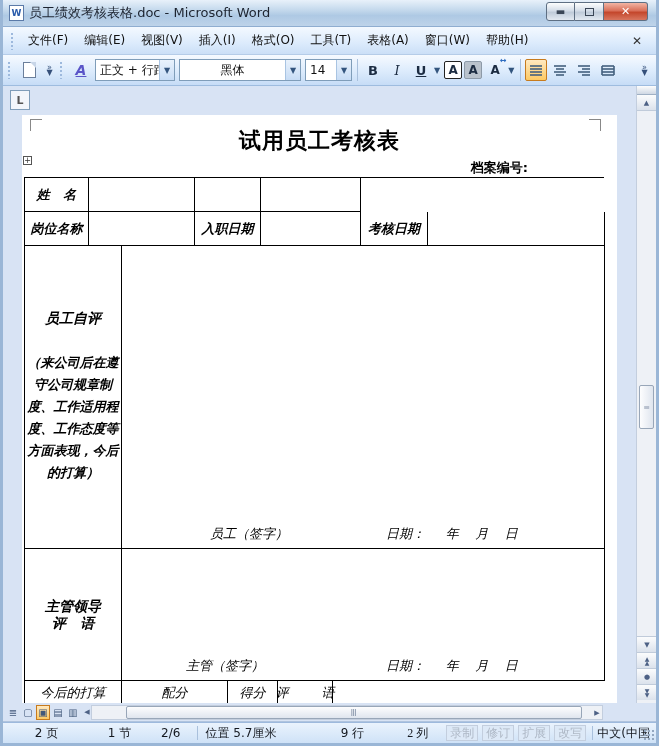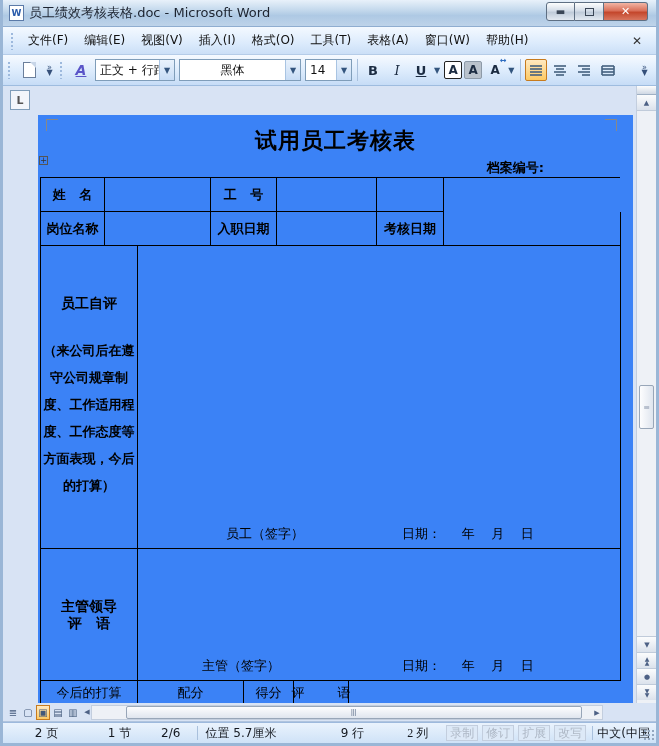--- a/index.html
+++ b/index.html
@@ -60,42 +60,42 @@
   .scale-a { font-weight:bold; font-size:12px; position:relative; }
   .scale-a:after { content:"↔"; position:absolute; top:-7px; right:-7px; font-size:8px; color:#2d6cc0; }
   .mini-drop { font-size:8px; color:#33557e; margin:0 3px 0 1px; }
   .tb-btn.active { background:linear-gradient(180deg,#ffe9c0,#fcc963); border:1px solid #c77b1e; }
   .align-svg line { stroke:#44617f; stroke-width:1.6; }
 
   
   .docarea { flex:0 0 617px; height:617px; position:relative; background:#d8e3f4; overflow:hidden; }
   .tab-selector { position:absolute; left:7px; top:4px; width:20px; height:20px; background:#f2f6fb;
     border:1px solid #7f9db9; color:#555; font-size:11px; font-weight:bold; display:flex; align-items:center; justify-content:center; }
-  .page { position:absolute; left:35px; top:29px; width:595px; height:588px; background:#3b82f6; overflow:hidden; }
+  .page { position:absolute; left:19px; top:29px; width:595px; height:588px; background:#ffffff; overflow:hidden; }
   .crop { position:absolute; width:12px; height:12px; }
   .crop.tl { left:8px; top:4px; border-left:1px solid #888; border-top:1px solid #888; }
   .crop.tr { right:16px; top:4px; border-right:1px solid #888; border-top:1px solid #888; }
   .doc-title { position:absolute; top:11px; left:0; width:100%; text-align:center;
     font-size:22px; font-weight:bold; color:#000; letter-spacing:1px; }
   .archive-no { position:absolute; top:44px; right:89px; font-size:13px; font-weight:bold; white-space:pre; }
   .tbl-handle { position:absolute; left:1px; top:41px; width:9px; height:9px; border:1px solid #555;
     font-size:8px; line-height:7px; text-align:center; color:#333; }
 
   .doc-table { position:absolute; left:2px; top:62px; width:580px; border-left:1px solid #000; border-top:1px solid #000; }
-  .trow { display:grid; }
+  .trow { display:grid;font-style:italic; }
   .cell { border-right:1px solid #000; border-bottom:1px solid #000; position:relative;
     display:flex; align-items:center; justify-content:center; font-size:13px; color:#000; white-space:pre; }
   .cell.lbl { font-weight:bold; }
   .info-row { grid-template-columns:64px 106px 66px 100px 67px 177px; grid-auto-rows:34px; }
   .self-row { grid-template-columns:97px 483px; grid-auto-rows:303px; }
   .sup-row  { grid-template-columns:97px 483px; grid-auto-rows:132px; }
   .period-row { grid-template-columns:97px 106px 50px 55px 272px; grid-auto-rows:24px; }
   .stack { display:flex; flex-direction:column; align-items:center; justify-content:center; }
   .self-label-head { font-size:14px; font-weight:bold; margin-bottom:24px; }
-  .self-note { font-size:13px; line-height:27px; font-weight:bold; text-align:center; width:92px; white-space:normal; }
+  .self-note { font-size:13px; line-height:22px; font-weight:bold; text-align:center; width:92px; white-space:normal; }
   .sup-label { font-size:14px; font-weight:bold; line-height:17px; text-align:center; white-space:pre; }
   .sign { position:absolute; bottom:5px; font-size:13px; white-space:pre; }
 
   
   .vscroll { position:absolute; right:0; top:0; width:20px; height:617px; background:#eef1f6; border-left:1px solid #c3cede; }
   .vs-split { height:9px; background:linear-gradient(180deg,#fdfdfd,#cfd8e4); border-bottom:1px solid #9fb0c4; }
   .vs-btn { height:16px; display:flex; align-items:center; justify-content:center; font-size:7px; color:#4d6185;
     background:linear-gradient(180deg,#fbfcfd,#dbe2ec); border-bottom:1px solid #c0cbda; }
   .vs-thumb { position:absolute; left:2px; top:299px; width:15px; height:44px; border:1px solid #98a6b8; border-radius:2px;
     background:linear-gradient(90deg,#fdfdfe,#dfe5ee); display:flex; align-items:center; justify-content:center; }
@@ -248,21 +248,20 @@
       <div class="crop tr"></div>
       <div class="doc-title">试用员工考核表</div>
       <div class="archive-no">档案编号:</div>
       <div class="tbl-handle">+</div>
 
       <div class="doc-table">
 
         <div class="trow info-row">
           <div class="cell lbl">姓   名</div>
           <div class="cell"></div>
-          <div class="cell lbl">工   号</div>
           <div class="cell"></div>
           <div class="cell"></div>
         </div>
         <div class="trow info-row">
           <div class="cell lbl">岗位名称</div>
           <div class="cell"></div>
           <div class="cell lbl">入职日期</div>
           <div class="cell"></div>
           <div class="cell lbl">考核日期</div>
           <div class="cell"></div>

